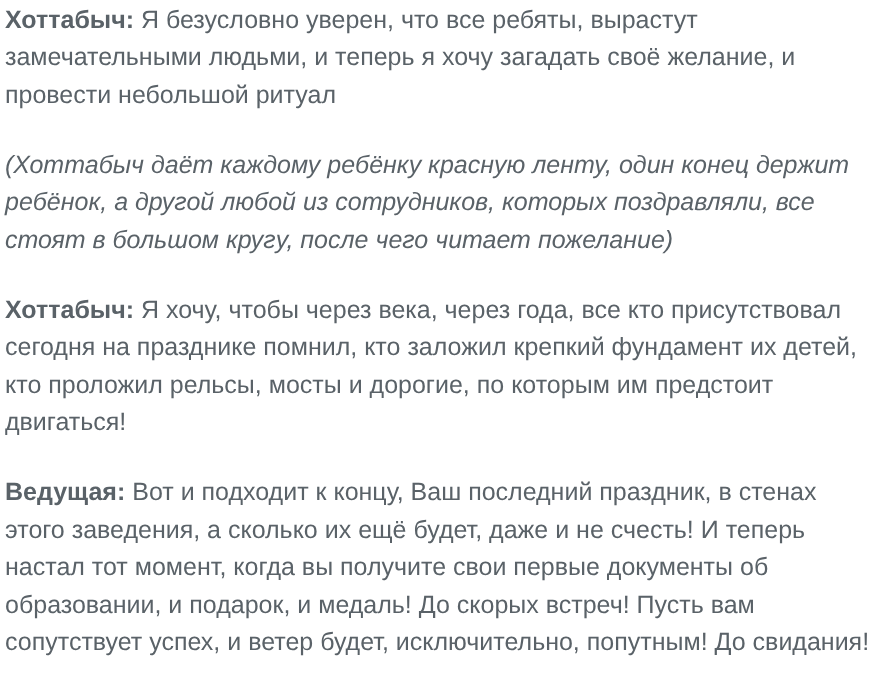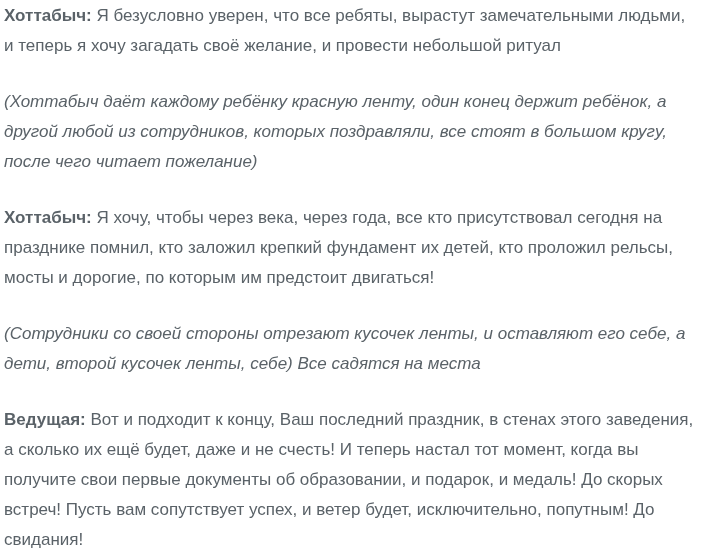--- a/index.html
+++ b/index.html
@@ -8,21 +8,21 @@
     background: #ffffff;
   }
   .page {
     width: 702px;
     height: 556px;
     box-sizing: border-box;
     padding: 1px 4px 0 4px;
     overflow: hidden;
     background: #ffffff;
     font-family: "Liberation Sans", "DejaVu Sans", sans-serif;
-    font-size: 17px;
+    font-size: 20px;
     line-height: 30px;
     color: #5a6268;
     -webkit-font-smoothing: antialiased;
   }
   .para {
     margin: 0 0 26px 0;
   }
   .para.heading {
     margin-bottom: 0;
     font-weight: 700;
@@ -40,17 +40,16 @@
 
 <div class="page">
 
   <p class="para"><span class="speaker">Хоттабыч:</span> <span>Я безусловно уверен, что все ребяты, вырастут замечательными людьми, и теперь я хочу загадать своё желание, и провести небольшой ритуал</span></p>
 
 
   <p class="para stage">(Хоттабыч даёт каждому ребёнку красную ленту, один конец держит ребёнок, а другой любой из сотрудников, которых поздравляли, все стоят в большом кругу, после чего читает пожелание)</p>
 
   <p class="para"><span class="speaker">Хоттабыч:</span> <span>Я хочу, чтобы через века, через года, все кто присутствовал сегодня на празднике помнил, кто заложил крепкий фундамент их детей, кто проложил рельсы, мосты и дорогие, по которым им предстоит двигаться!</span></p>
 
-  <p class="para stage">(Сотрудники со своей стороны отрезают кусочек ленты, и оставляют его себе, а дети, второй кусочек ленты, себе) Все садятся на места</p>
 
   <p class="para"><span class="speaker">Ведущая:</span> <span>Вот и подходит к концу, Ваш последний праздник, в стенах этого заведения, а сколько их ещё будет, даже и не счесть! И теперь настал тот момент, когда вы получите свои первые документы об образовании, и подарок, и медаль! До скорых встреч! Пусть вам сопутствует успех, и ветер будет, исключительно, попутным! До свидания!</span></p>
 
 </div>
 
 </body></html>

